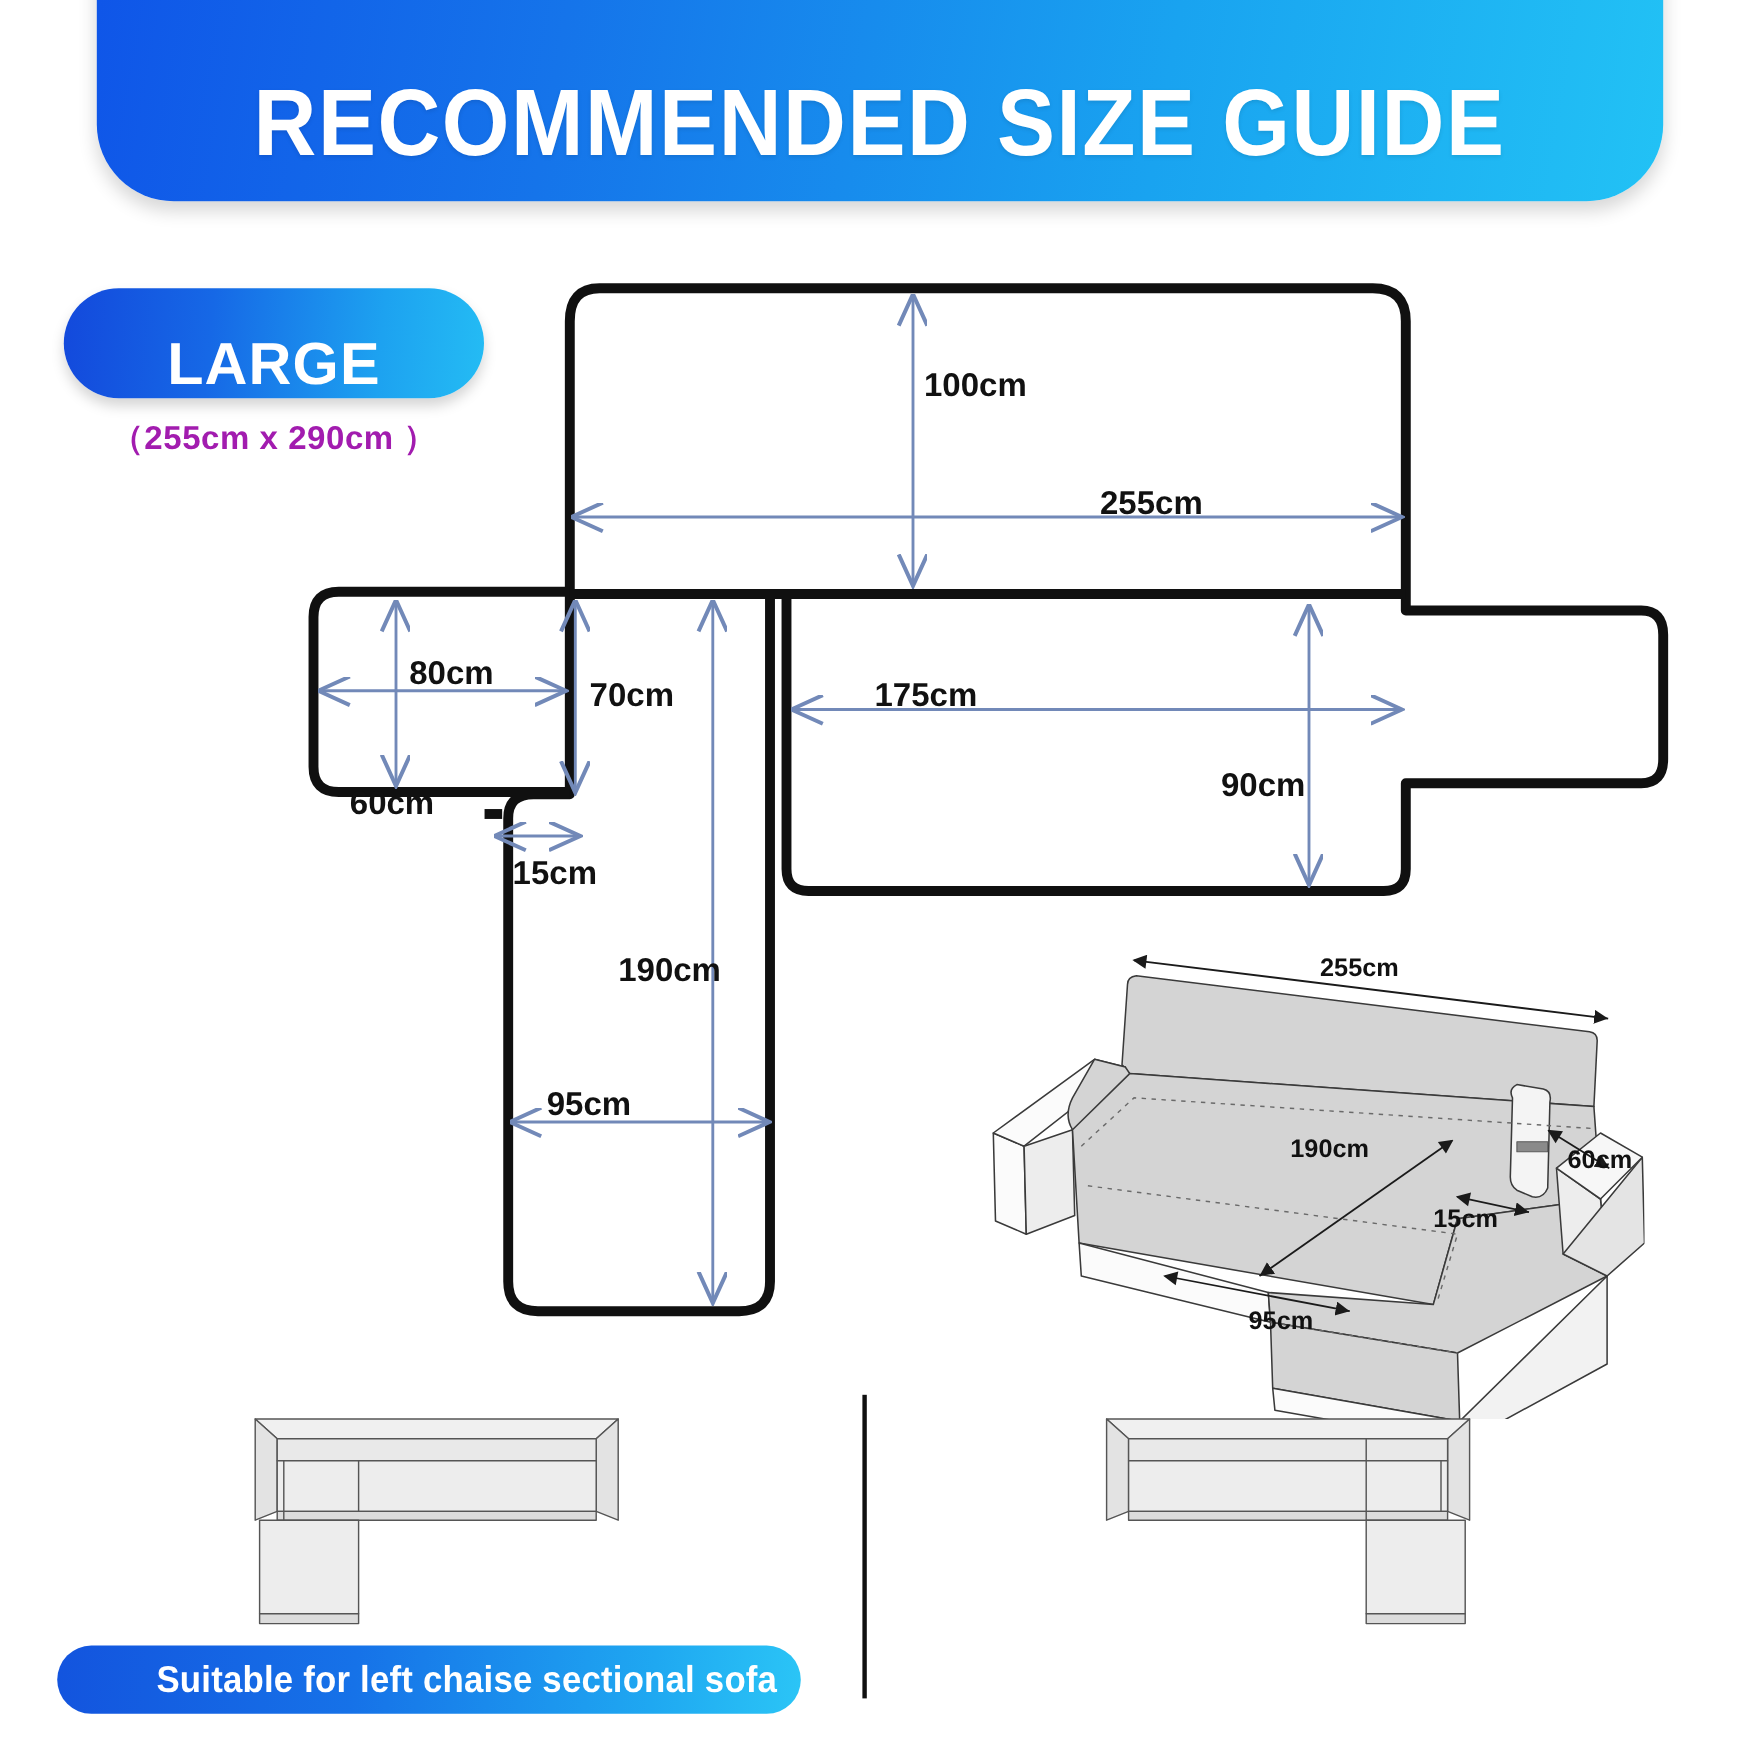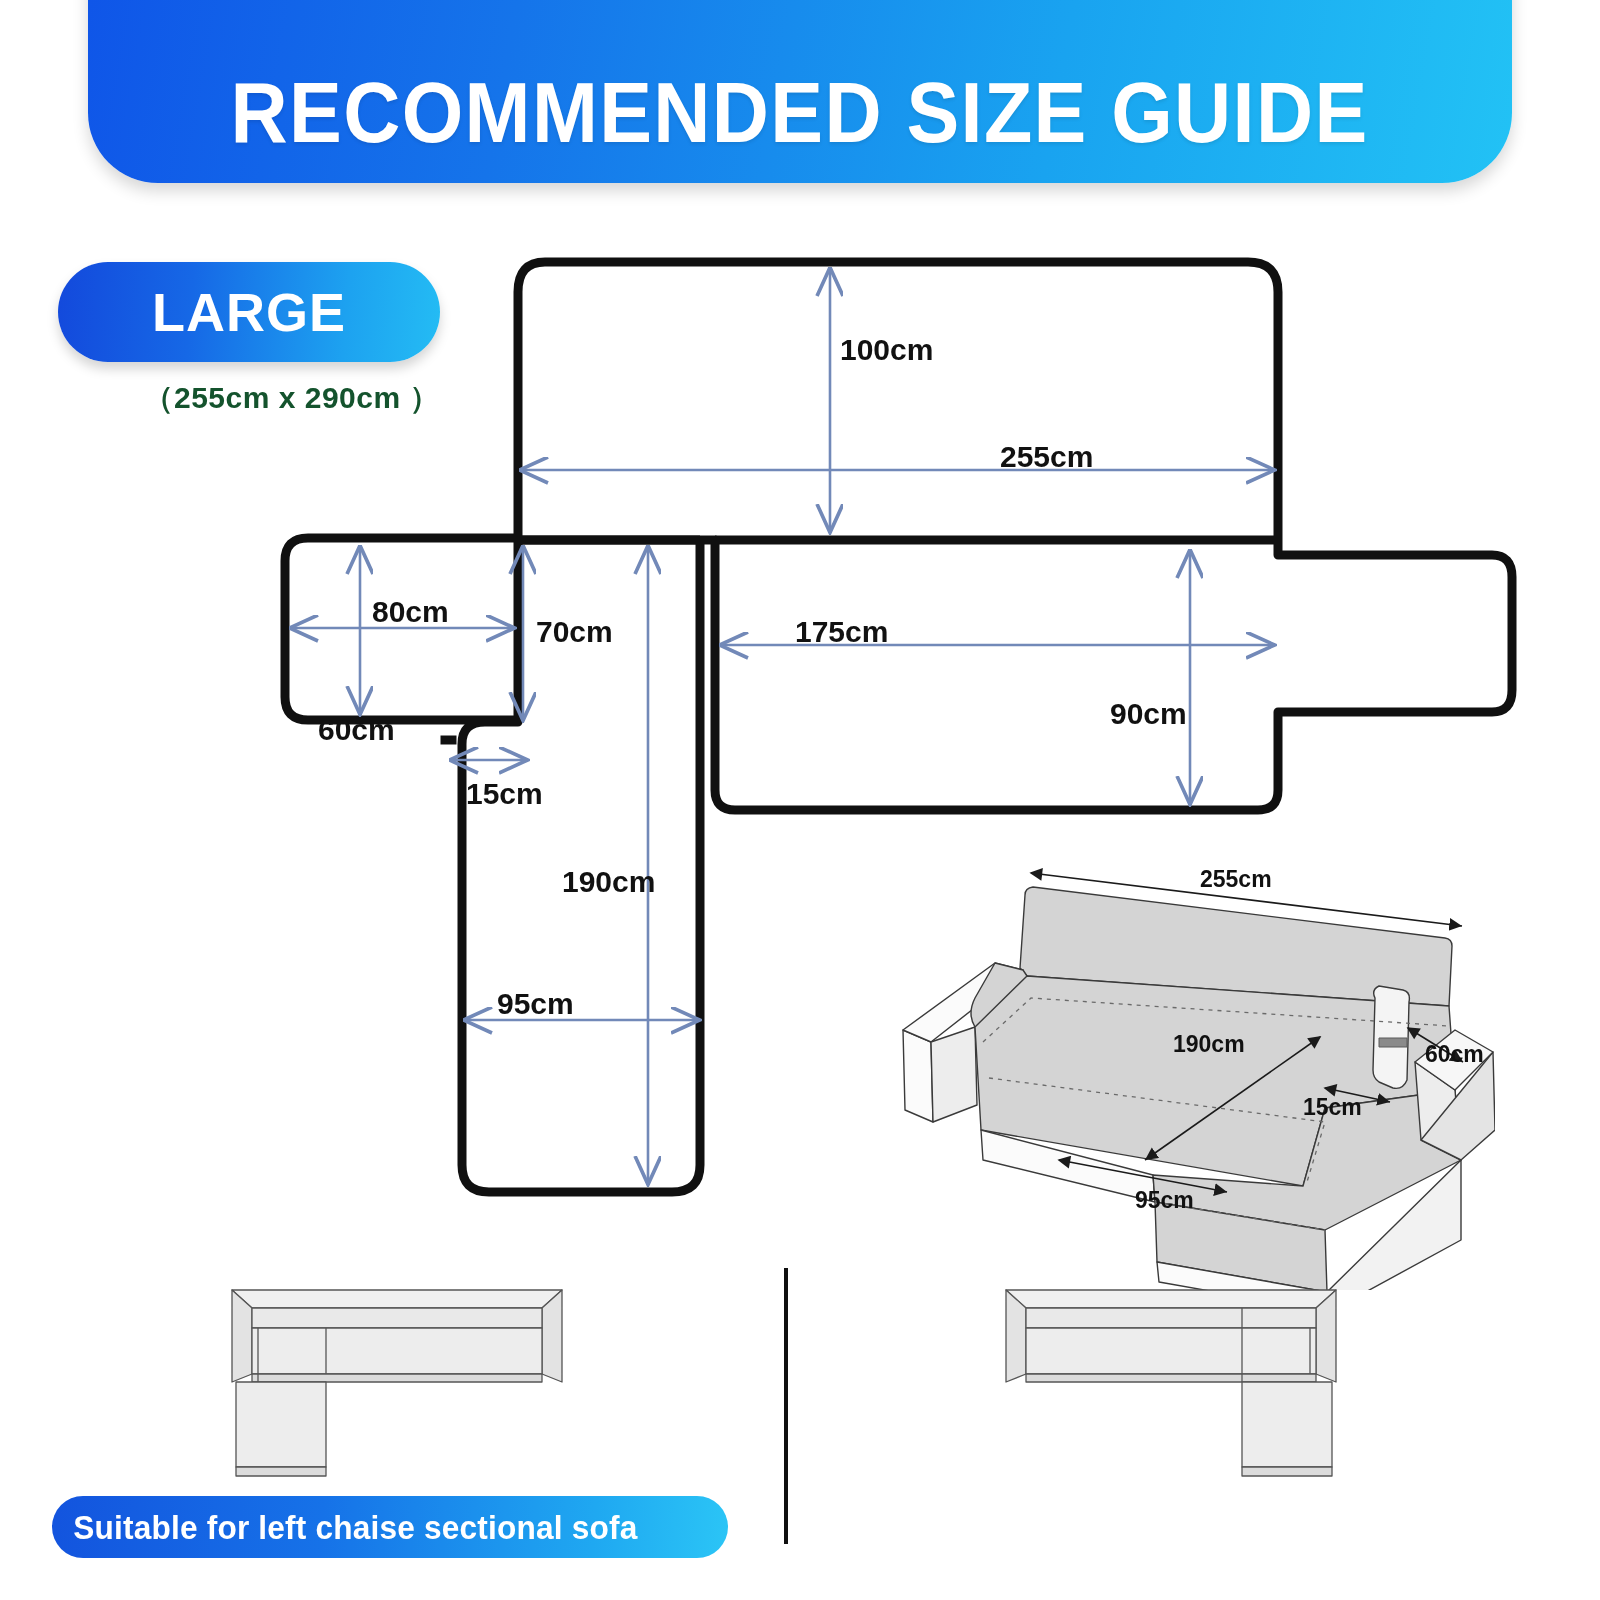--- a/index.html
+++ b/index.html
@@ -46,38 +46,38 @@
   #size-badge {
     position: absolute;
     left: 58px;
     top: 262px;
     width: 382px;
     height: 100px;
     border-radius: 50px;
     background: linear-gradient(95deg, #1349dc 0%, #1668e6 35%, #1da2f0 75%, #24bcf4 100%);
     box-shadow: 0 7px 12px rgba(0,0,0,0.17);
     display: flex;
-    align-items: center;
+    align-items: flex-end;
     justify-content: center;
   }
   #size-badge-label {
     color: #ffffff;
     font-size: 54px;
     font-weight: bold;
     letter-spacing: 1px;
   }
   #size-dims {
     position: absolute;
     left: 58px;
     top: 378px;
     width: 382px;
-    text-align: right;
+    text-align: center;
     font-size: 30px;
     font-weight: bold;
-    color: #14532d;
+    color: #a21caf;
     letter-spacing: 0.5px;
   }
 
   
   #flat-pattern {
     position: absolute;
     left: 0px;
     top: 230px;
     width: 1560px;
     height: 1010px;
@@ -134,21 +134,21 @@
   .option-pill {
     position: absolute;
     left: 22px;
     top: 234px;
     width: 676px;
     height: 62px;
     border-radius: 31px;
     background: linear-gradient(95deg, #1354de 0%, #1672e8 40%, #1fa8f1 80%, #2bc5f6 100%);
     display: flex;
     align-items: center;
-    justify-content: flex-start;
+    justify-content: flex-end;
   }
   .option-pill-label {
     color: #ffffff;
     font-size: 34px;
     font-weight: bold;
     white-space: nowrap;
     transform: scaleX(0.93);
     letter-spacing: 0.2px;
   }
 </style>

